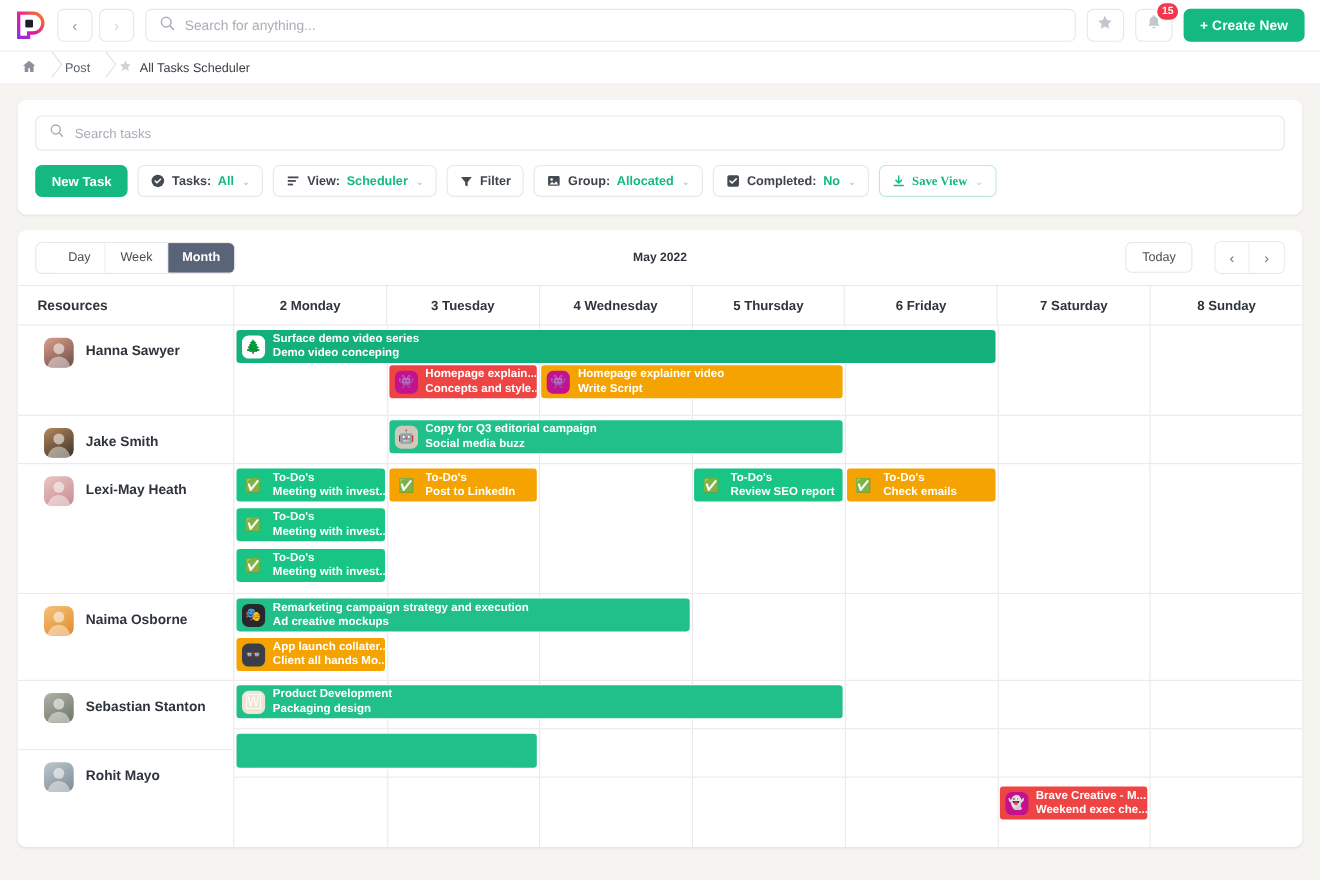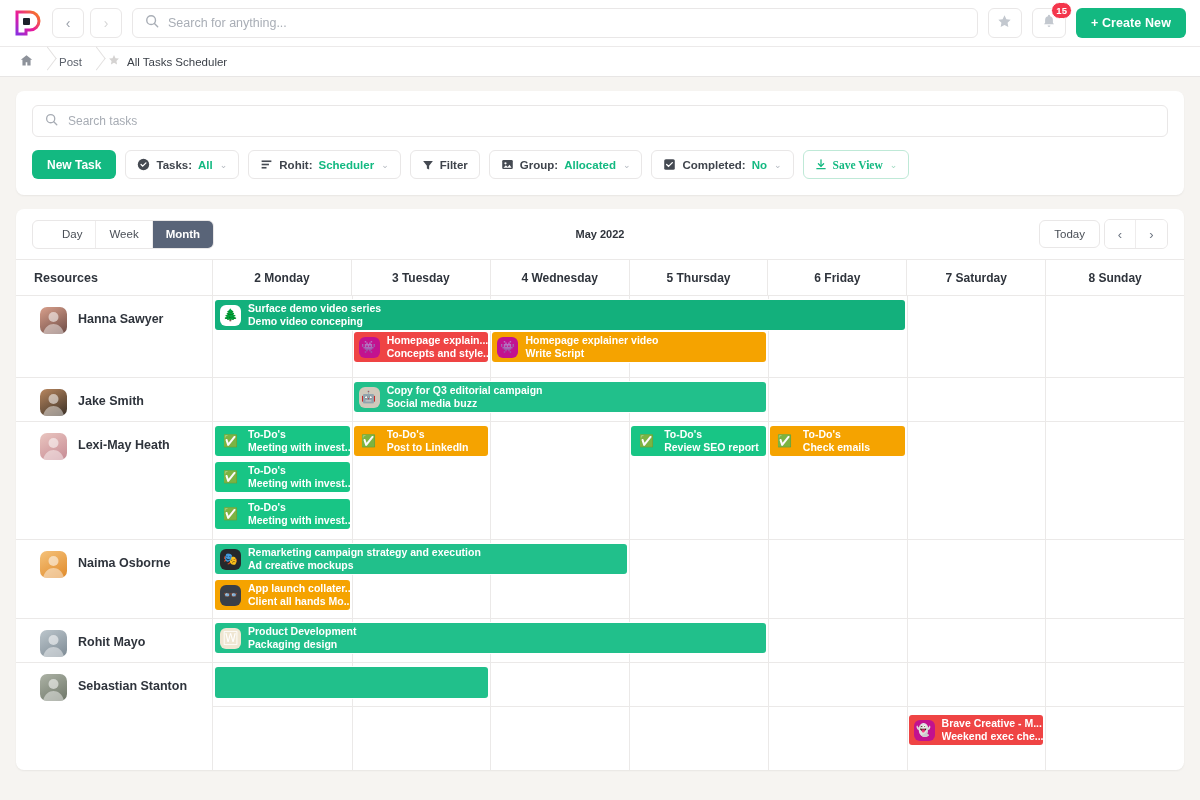--- a/index.html
+++ b/index.html
@@ -125,21 +125,21 @@
     height: 27px; display: flex; align-items: center; padding: 0 13px;
     font-size: 11.5px; color: #4a4f57; background: #fff; cursor: pointer;
     border-right: 1px solid #eeecec;
   }
   .seg div:last-child { border-right: none; }
   .seg div.active { background: #596478; color: #fff; font-weight: bold; }
   .monthtitle {
     position: absolute; left: 0; right: 0; text-align: center;
     font-size: 11px; font-weight: bold; color: #2f343c; pointer-events: none;
   }
-  .headright { margin-left: auto; display: flex; gap: 4px; align-items: center; z-index: 2; }
+  .headright { margin-left: auto; display: flex; gap: 20px; align-items: center; z-index: 2; }
   .todaybtn {
     height: 28px; border: 1px solid #e9e7e7; border-radius: 6px; background: #fff;
     padding: 0 14px; font-size: 11.5px; color: #4a4f57; cursor: pointer;
     font-family: "Liberation Sans", sans-serif;
   }
   .arrowgrp { display: flex; border: 1px solid #e9e7e7; border-radius: 6px; overflow: hidden; }
   .arrowgrp div {
     width: 31px; height: 28px; display: flex; align-items: center; justify-content: center;
     background: #fff; color: #6c7481; font-size: 13px; cursor: pointer;
     border-right: 1px solid #eeecec;
@@ -296,21 +296,21 @@
     </div>
 
     <div class="chip">
       <span class="gicon">
         <svg width="13" height="13" viewBox="0 0 16 16" fill="#454a52">
             <rect x="2" y="3" width="12" height="2"></rect>
             <rect x="2" y="7" width="9" height="2"></rect>
             <rect x="2" y="11" width="6" height="2"></rect>
           </svg>
       </span>
-      <span class="lbl">Rohit:</span>
+      <span class="lbl">View:</span>
       <span class="val">Scheduler</span>
       <span class="caret">⌄</span>
     </div>
 
     <div class="chip">
       <span class="gicon">
         <svg width="12" height="12" viewBox="0 0 16 16" fill="#454a52">
             <path d="M1.5 2.5h13L9.5 9v5l-3-1.5V9z"></path>
           </svg>
       </span>
@@ -398,33 +398,33 @@
               </svg></div>
             <div class="resname">Lexi-May Heath</div>
           </div>
           <div class="resrow" style="height: 79px;">
             <div class="avatar" style="background: linear-gradient(150deg, rgb(245, 194, 122), rgb(224, 138, 42));"><svg width="27" height="27" viewBox="0 0 27 27">
                 <circle cx="13.5" cy="10" r="5" fill="rgba(255,255,255,.55)"></circle>
                 <path d="M3 27c1.5-7 6-10 10.5-10S22.5 20 24 27z" fill="rgba(255,255,255,.45)"></path>
               </svg></div>
             <div class="resname">Naima Osborne</div>
           </div>
+          <div class="resrow" style="height: 63px;">
+            <div class="avatar" style="background: linear-gradient(150deg, rgb(173, 179, 166), rgb(110, 118, 104));"><svg width="27" height="27" viewBox="0 0 27 27">
+                <circle cx="13.5" cy="10" r="5" fill="rgba(255,255,255,.55)"></circle>
+                <path d="M3 27c1.5-7 6-10 10.5-10S22.5 20 24 27z" fill="rgba(255,255,255,.45)"></path>
+              </svg></div>
+            <div class="resname">Sebastian Stanton</div>
+          </div>
           <div class="resrow" style="height: 44px;">
             <div class="avatar" style="background: linear-gradient(150deg, rgb(188, 198, 204), rgb(125, 138, 148));"><svg width="27" height="27" viewBox="0 0 27 27">
                 <circle cx="13.5" cy="10" r="5" fill="rgba(255,255,255,.55)"></circle>
                 <path d="M3 27c1.5-7 6-10 10.5-10S22.5 20 24 27z" fill="rgba(255,255,255,.45)"></path>
               </svg></div>
             <div class="resname">Rohit Mayo</div>
-          </div>
-          <div class="resrow" style="height: 63px;">
-            <div class="avatar" style="background: linear-gradient(150deg, rgb(173, 179, 166), rgb(110, 118, 104));"><svg width="27" height="27" viewBox="0 0 27 27">
-                <circle cx="13.5" cy="10" r="5" fill="rgba(255,255,255,.55)"></circle>
-                <path d="M3 27c1.5-7 6-10 10.5-10S22.5 20 24 27z" fill="rgba(255,255,255,.45)"></path>
-              </svg></div>
-            <div class="resname">Sebastian Stanton</div>
           </div>
         </div>
     </div>
     <div class="daysarea">
       <div class="dayshead" id="days-head">
           <div class="dayhead">2 Monday</div>
           <div class="dayhead">3 Tuesday</div>
           <div class="dayhead">4 Wednesday</div>
           <div class="dayhead">5 Thursday</div>
           <div class="dayhead">6 Friday</div>

